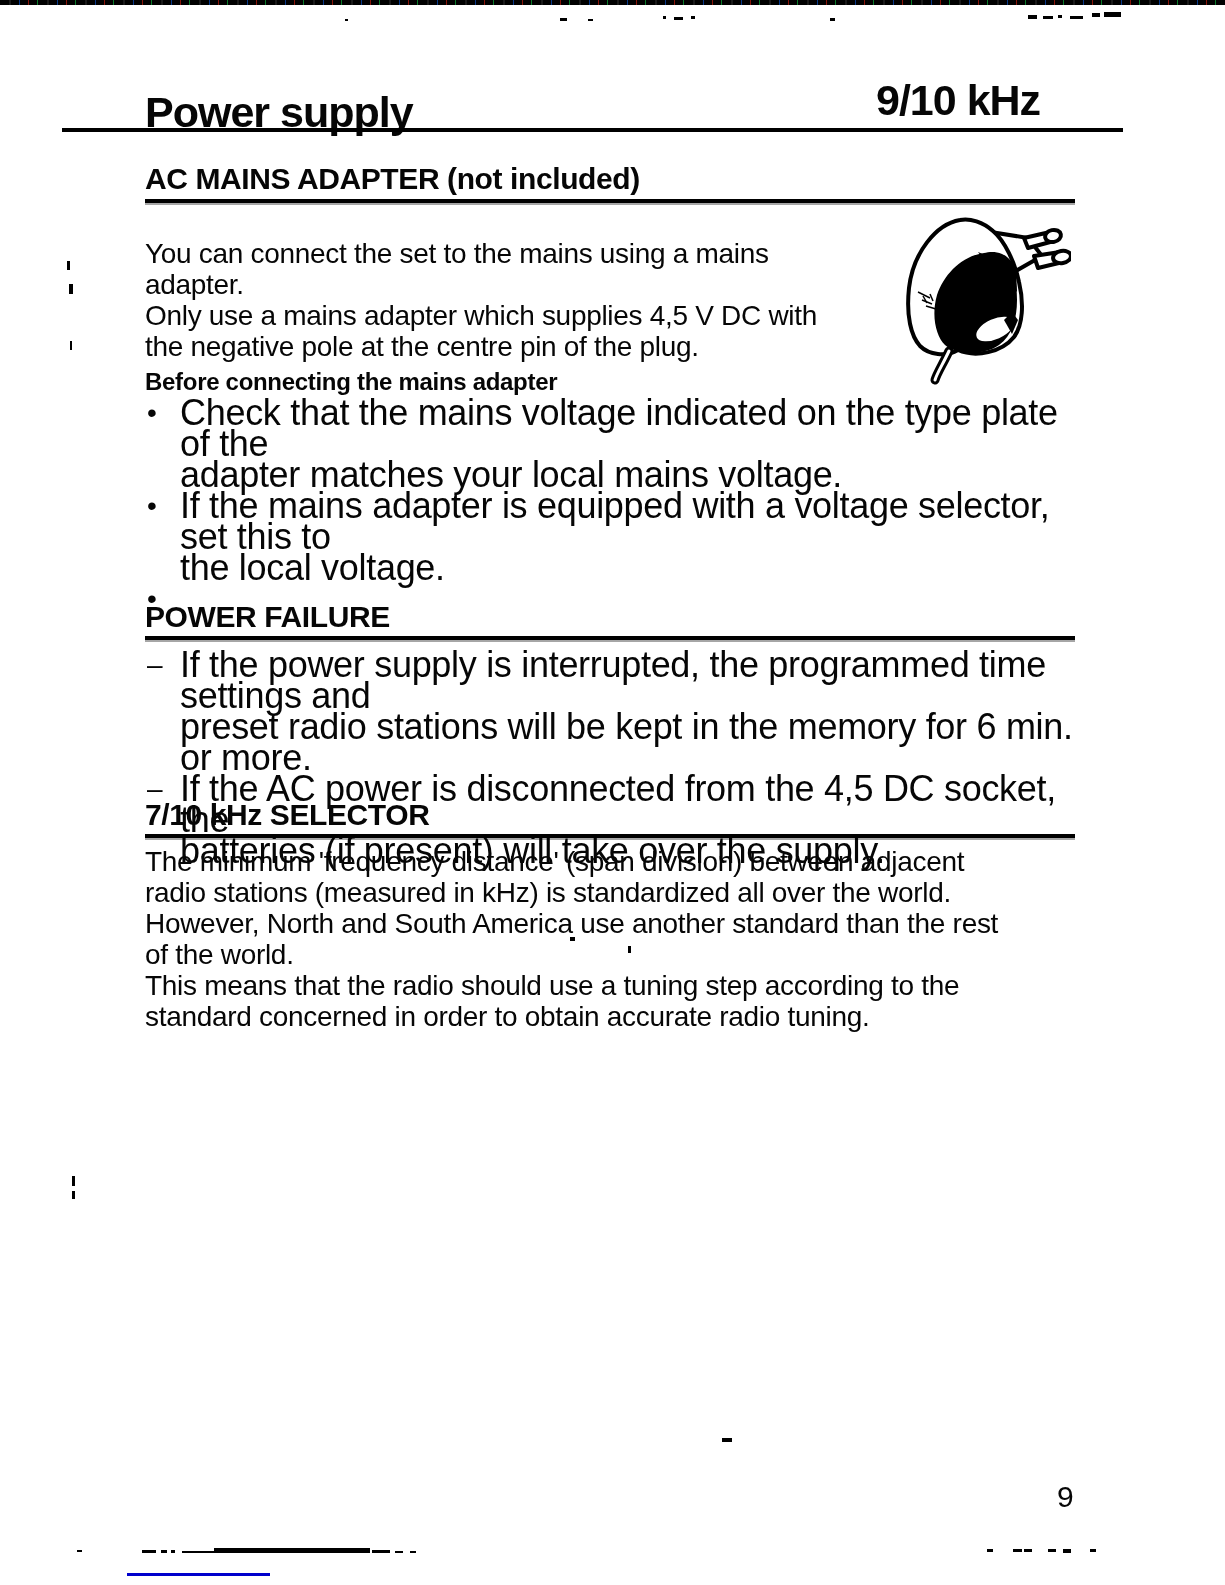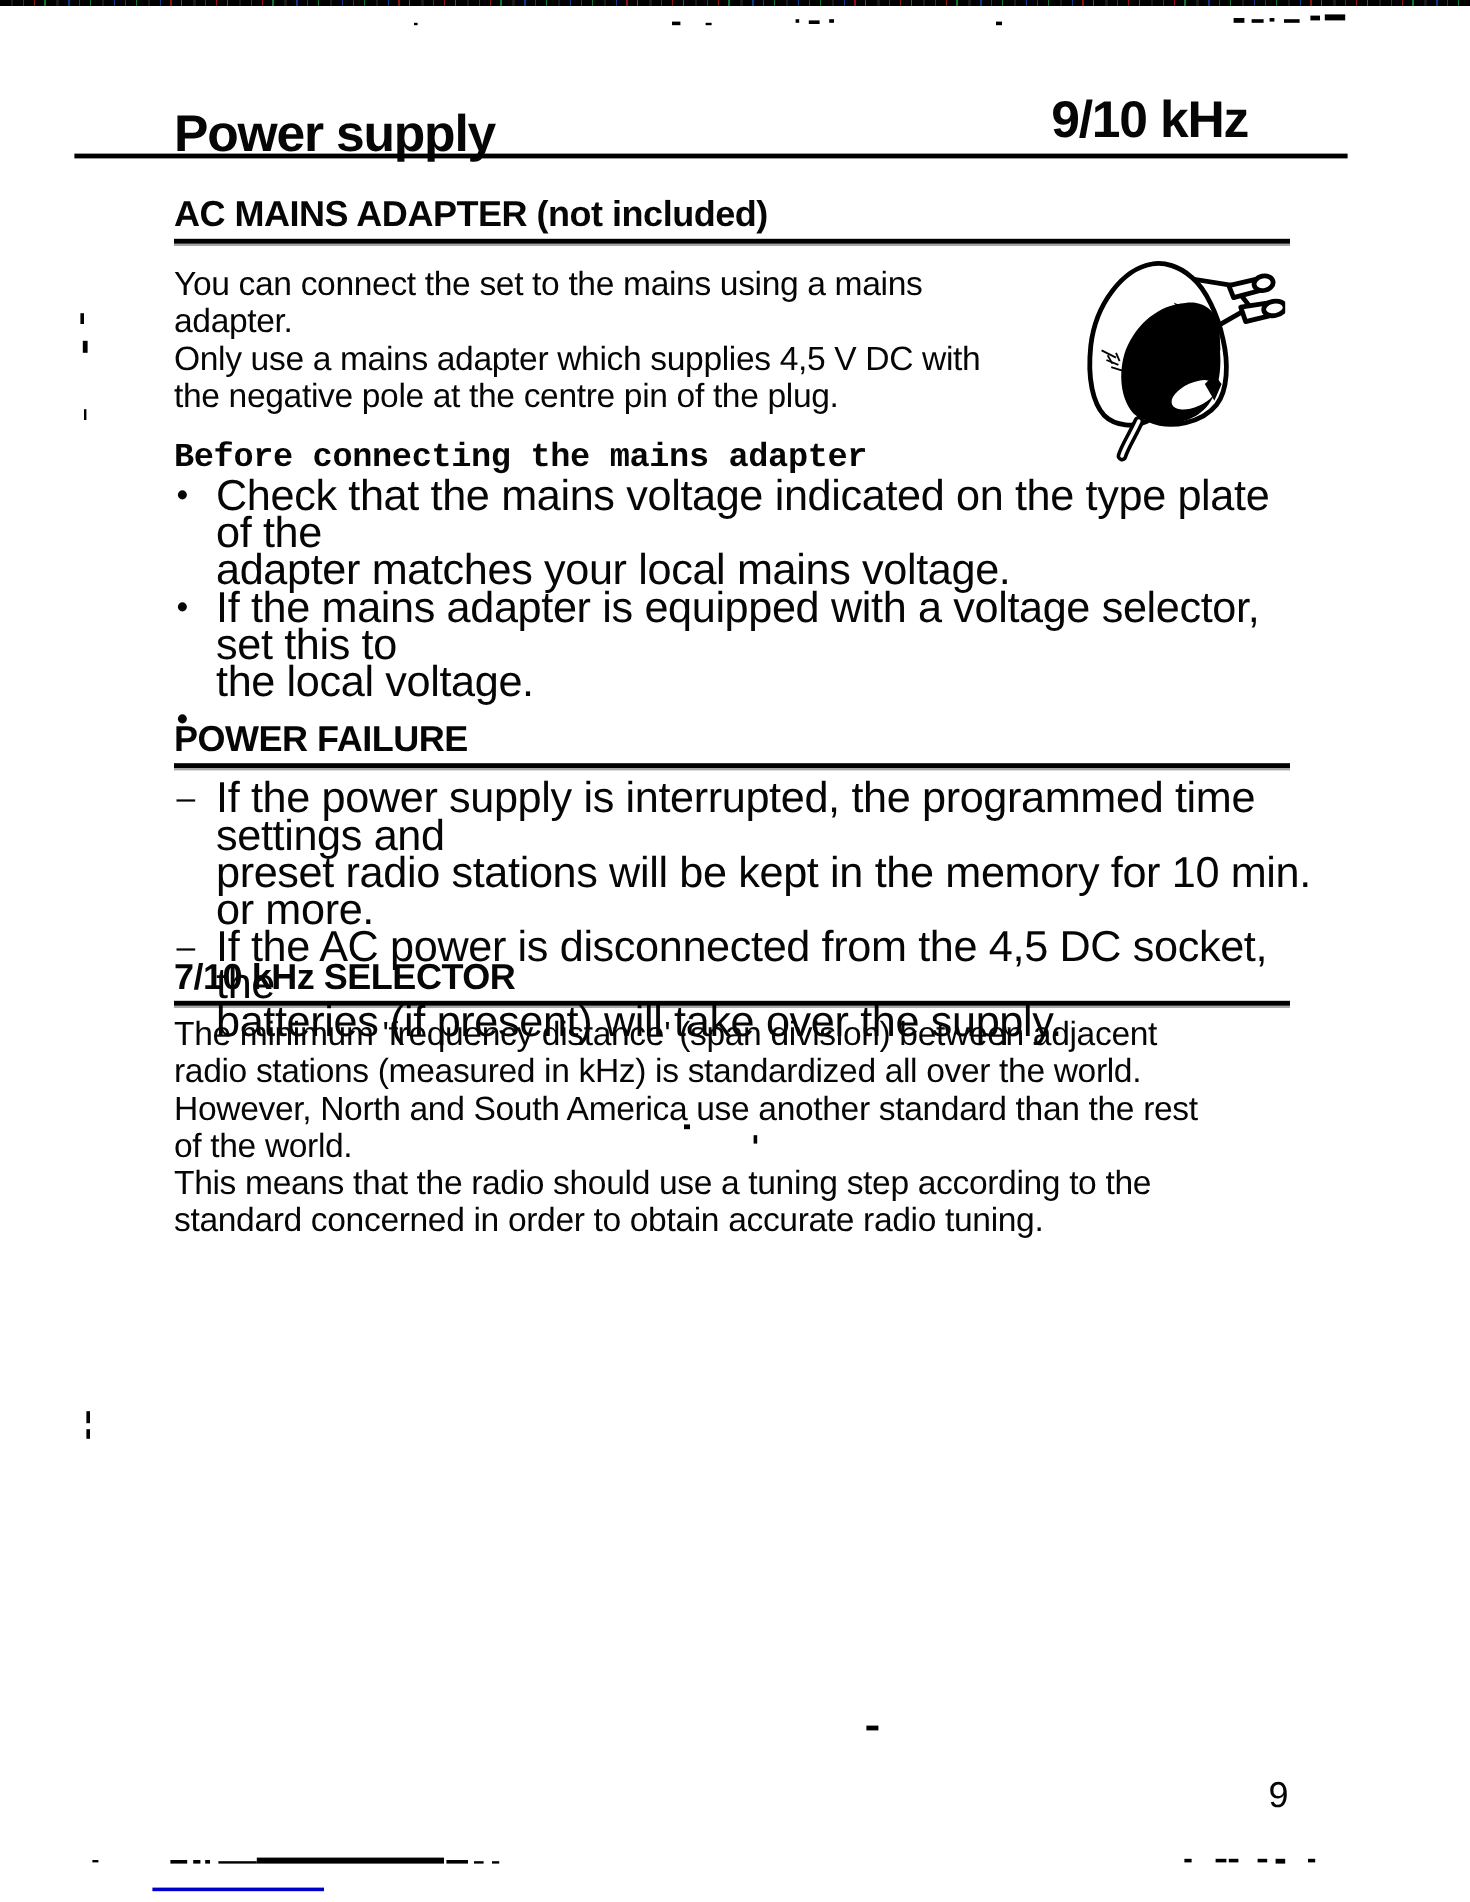--- a/index.html
+++ b/index.html
@@ -26,23 +26,22 @@
     white-space: nowrap;
   }
   .heading-underline { background: #000; box-shadow: 0 2px 0 rgba(0,0,0,0.35); }
 
   
   .body-text {
     font-size: 28px; line-height: 31px; letter-spacing: -0.3px;
     white-space: pre-line;
   }
   .subheading {
-    font-size: 28px; line-height: 31px; font-weight: bold; letter-spacing: -0.3px;
+    font-size: 24px; line-height: 31px; font-weight: bold; letter-spacing: -0.3px;
     white-space: nowrap;
-    font-family: Liberation Mono, monospace;
   }
 
   
   .list { display: block; }
   .list-item { display: flex; align-items: flex-start; }
   .marker {
     flex: 0 0 33px; width: 33px;
     font-size: 28px; line-height: 31px; letter-spacing: -0.3px;
   }
   .li-text {
@@ -67,21 +66,21 @@
 </head>
 <body>
 
 <div class="abs doc-title" style="left:145px; top:88px;">Power supply</div>
 <div class="abs doc-title" style="left:876px; top:76px;">9/10 kHz</div>
 <div class="abs header-rule" style="left:62px; top:128px; width:1061px; height:4px;"></div>
 
 <div class="abs sec-heading" style="left:145px; top:162px;">AC MAINS ADAPTER (not included)</div>
 <div class="abs heading-underline" style="left:145px; top:199px; width:930px; height:4px;"></div>
 
-<div class="abs body-text" style="left:145px; top:221px; width:745px;">You can connect the set to the mains using a mains
+<div class="abs body-text" style="left:145px; top:238px; width:745px;">You can connect the set to the mains using a mains
 adapter.
 Only use a mains adapter which supplies 4,5 V DC with
 the negative pole at the centre pin of the plug.</div>
 
 <div class="abs" style="left:866px; top:208px; width:205px; height:178px;">
   <svg width="205" height="178" viewBox="0 0 205 178" xmlns="http://www.w3.org/2000/svg">
 
     <path d="M112,22 L162,30 L176,48 L148,64 L118,40 Z" fill="#fff" stroke="#000" stroke-width="4" stroke-linejoin="round"></path>
 
     <g stroke="#000" stroke-width="4" fill="#fff" stroke-linejoin="round">
@@ -134,21 +133,21 @@
   </div>
 </div>
 
 <div class="abs sec-heading" style="left:145px; top:600px;">POWER FAILURE</div>
 <div class="abs heading-underline" style="left:145px; top:636px; width:930px; height:4px;"></div>
 
 <div class="abs list" style="left:147px; top:649px; width:950px;">
   <div class="list-item">
     <span class="marker">–</span>
     <span class="li-text">If the power supply is interrupted, the programmed time settings and
-preset radio stations will be kept in the memory for 10 min. or more.</span>
+preset radio stations will be kept in the memory for 6 min. or more.</span>
   </div>
   <div class="list-item">
     <span class="marker">–</span>
     <span class="li-text">If the AC power is disconnected from the 4,5 DC socket, the
 batteries (if present) will take over the supply.</span>
   </div>
 </div>
 
 <div class="abs sec-heading" style="left:145px; top:798px;">7/10 kHz SELECTOR</div>
 <div class="abs heading-underline" style="left:145px; top:834px; width:930px; height:4px;"></div>

